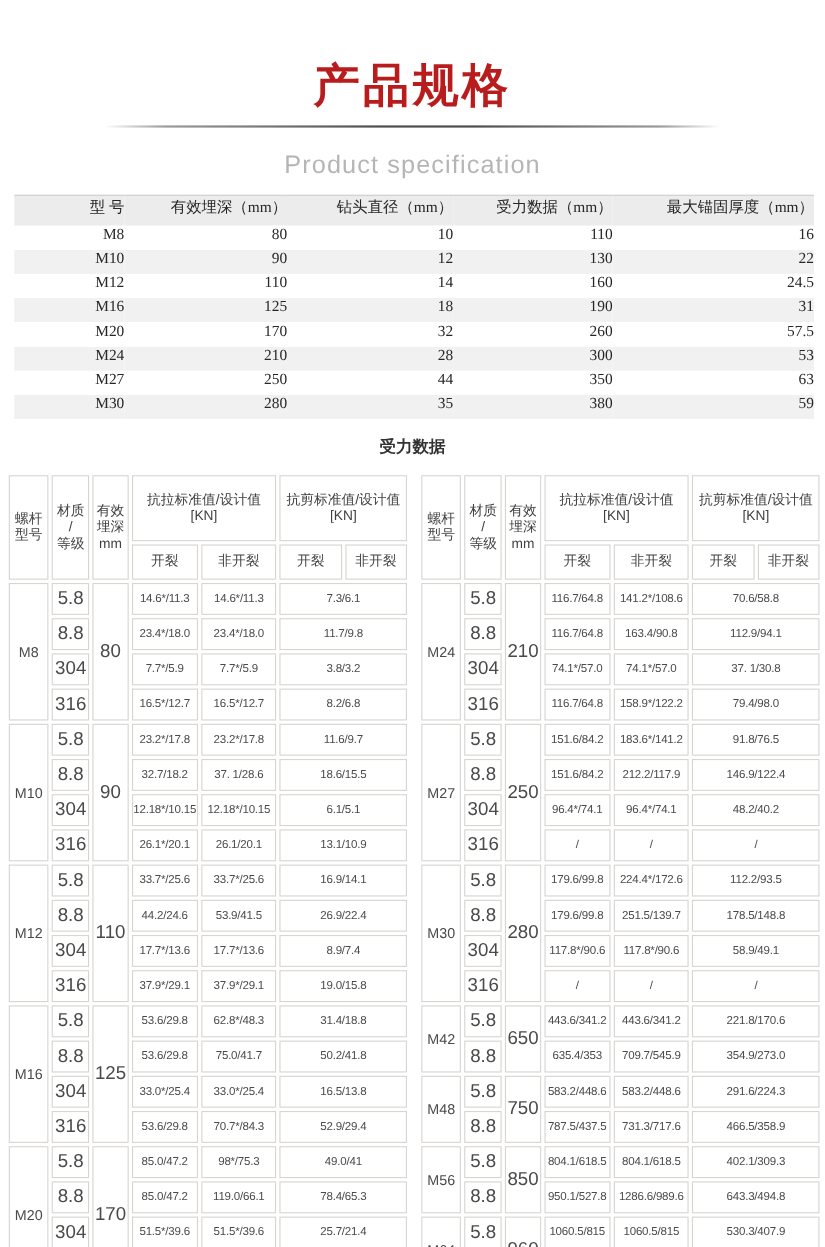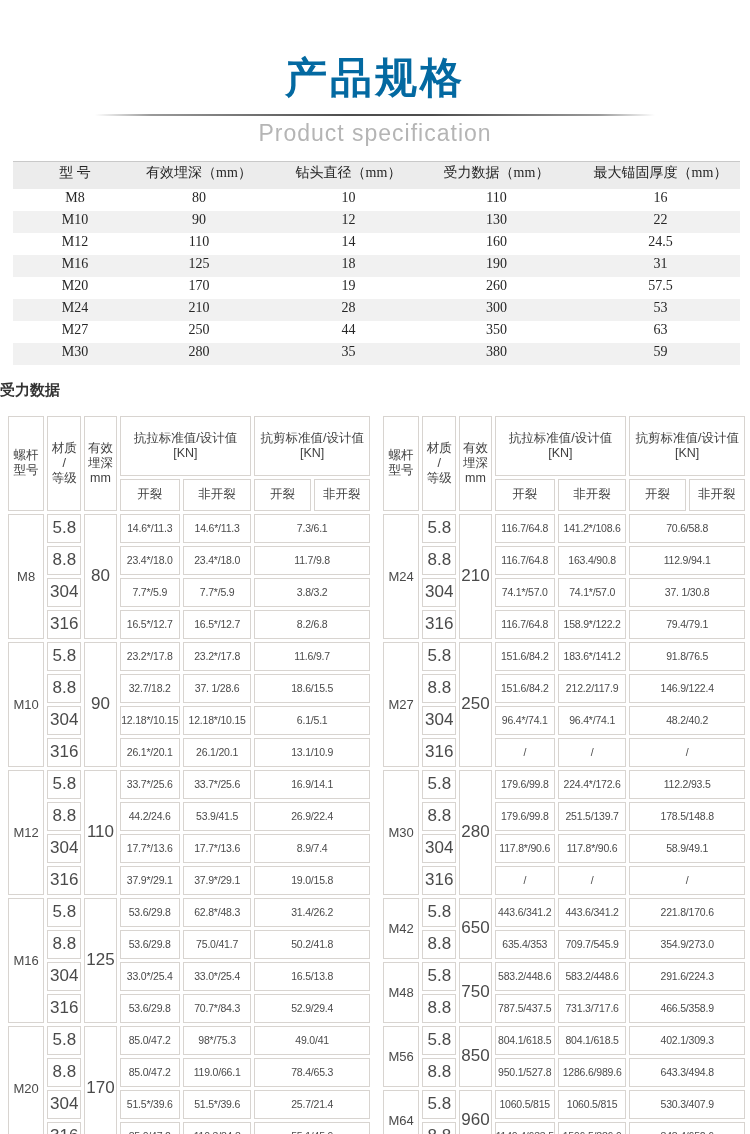--- a/index.html
+++ b/index.html
@@ -2,40 +2,40 @@
 <html><head>
 <meta charset="utf-8">
 <style>
   html,body{margin:0;padding:0;}
   body{width:750px;height:1134px;background:#ffffff;overflow:hidden;
        font-family:"Liberation Sans","DejaVu Sans",sans-serif;-webkit-font-smoothing:antialiased;}
   .page{position:relative;width:750px;height:1134px;background:#fff;}
 
   
   .title{margin-top:54px;text-align:center;font-size:42px;line-height:48px;
-         font-weight:bold;color:#0369a1;letter-spacing:3px;
+         font-weight:bold;color:#b91c1c;letter-spacing:3px;
          font-family:"Liberation Sans","DejaVu Sans",sans-serif;}
   .divider{height:2px;width:560px;margin:12px auto 0 auto;
            background:linear-gradient(to right,rgba(150,150,150,0) 0%,#9a9a9a 10%,#4d4d4d 45%,#4d4d4d 60%,#9a9a9a 90%,rgba(150,150,150,0) 100%);}
-  .subtitle{margin-top:4px;text-align:center;font-size:23px;color:#b5b5b5;letter-spacing:1px;}
+  .subtitle{margin-top:20px;text-align:center;font-size:23px;color:#b5b5b5;letter-spacing:1px;}
 
   
   table.spec{border-collapse:collapse;width:727px;margin:14px 10px 0 13px;
              font-family:"Liberation Serif","DejaVu Serif",serif;color:#262626;
              table-layout:fixed;}
-  table.spec th, table.spec td{font-weight:normal;text-align:center;font-size:14px;
+  table.spec th, table.spec td{font-weight:normal;text-align:right;font-size:14px;
              padding:0 0 4px 24px;white-space:nowrap;overflow:hidden;}
   table.spec thead tr{background:#ececec;height:27px;border-top:1px solid #c9c9c9;}
   table.spec tbody tr{height:22px;}
   table.spec tbody tr:nth-child(even){background:#f1f1f1;}
   .spec-c0{width:100px;} .spec-c1{width:148px;} .spec-c2{width:151px;}
   .spec-c3{width:145px;} .spec-c4{width:183px;}
 
   
-  .force-heading{margin-top:16px;font-size:15px;font-weight:bold;color:#333;}
+  .force-heading{margin-top:16px;text-align:center;font-size:15px;font-weight:bold;color:#333;}
 
   
   .force-wrap{display:flex;justify-content:space-between;padding:0 2px 0 5px;margin-top:13px;}
   table.force{border-collapse:separate;border-spacing:3px;table-layout:fixed;width:368px;}
   table.force th, table.force td{border:1px solid #d8d4d0;background:#fff;text-align:center;
         vertical-align:middle;color:#4a4a4a;padding:0;overflow:hidden;}
   table.force th{font-weight:normal;font-size:12.5px;color:#3f3f3f;}
   th.pre{white-space:pre-line;line-height:15px;}
   th.group{height:58px;}
   th.sub{height:30px;font-size:12px;font-family:Liberation Serif, serif;}
@@ -97,21 +97,21 @@
         <tr>
           <td>M16</td>
           <td>125</td>
           <td>18</td>
           <td>190</td>
           <td>31</td>
         </tr>
         <tr>
           <td>M20</td>
           <td>170</td>
-          <td>19</td>
+          <td>32</td>
           <td>260</td>
           <td>57.5</td>
         </tr>
         <tr>
           <td>M24</td>
           <td>210</td>
           <td>28</td>
           <td>300</td>
           <td>53</td>
         </tr>
@@ -246,21 +246,21 @@
             <td class="val">37.9*/29.1</td>
             <td class="val">37.9*/29.1</td>
             <td class="val" colspan="2">19.0/15.8</td>
           </tr>
           <tr>
             <td class="model" rowspan="4">M16</td>
             <td class="grade">5.8</td>
             <td class="depth" rowspan="4">125</td>
             <td class="val">53.6/29.8</td>
             <td class="val">62.8*/48.3</td>
-            <td class="val" colspan="2">31.4/26.2</td>
+            <td class="val" colspan="2">31.4/18.8</td>
           </tr>
           <tr>
             <td class="grade">8.8</td>
             <td class="val">53.6/29.8</td>
             <td class="val">75.0/41.7</td>
             <td class="val" colspan="2">50.2/41.8</td>
           </tr>
           <tr>
             <td class="grade">304</td>
             <td class="val">33.0*/25.4</td>
@@ -352,21 +352,21 @@
           <tr>
             <td class="grade">304</td>
             <td class="val">74.1*/57.0</td>
             <td class="val">74.1*/57.0</td>
             <td class="val" colspan="2">37. 1/30.8</td>
           </tr>
           <tr>
             <td class="grade">316</td>
             <td class="val">116.7/64.8</td>
             <td class="val">158.9*/122.2</td>
-            <td class="val" colspan="2">79.4/79.1</td>
+            <td class="val" colspan="2">79.4/98.0</td>
           </tr>
           <tr>
             <td class="model" rowspan="4">M27</td>
             <td class="grade">5.8</td>
             <td class="depth" rowspan="4">250</td>
             <td class="val">151.6/84.2</td>
             <td class="val">183.6*/141.2</td>
             <td class="val" colspan="2">91.8/76.5</td>
           </tr>
           <tr>

